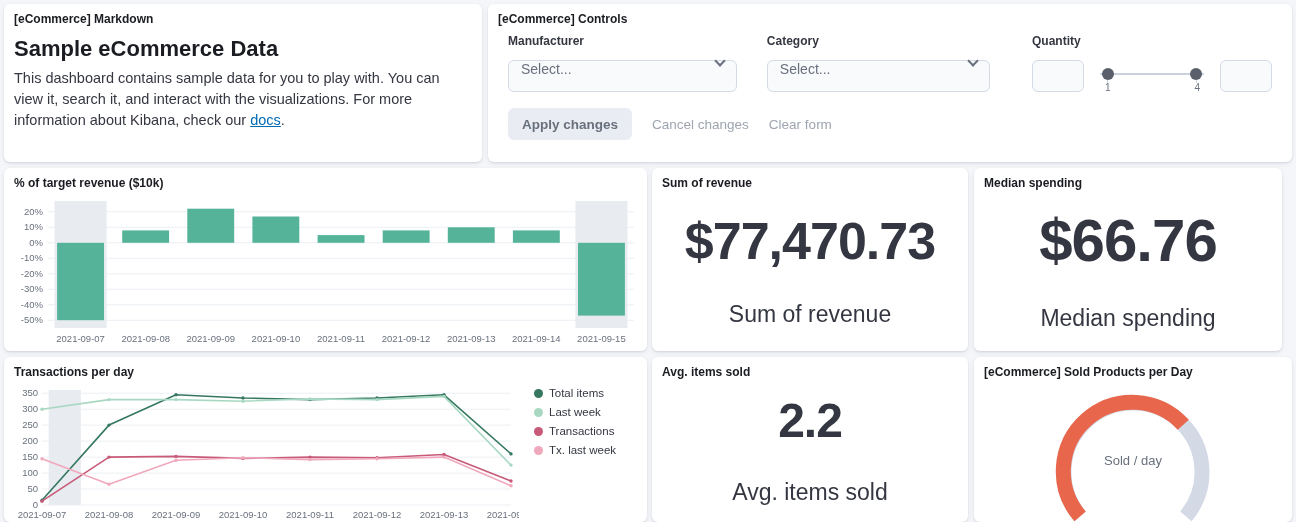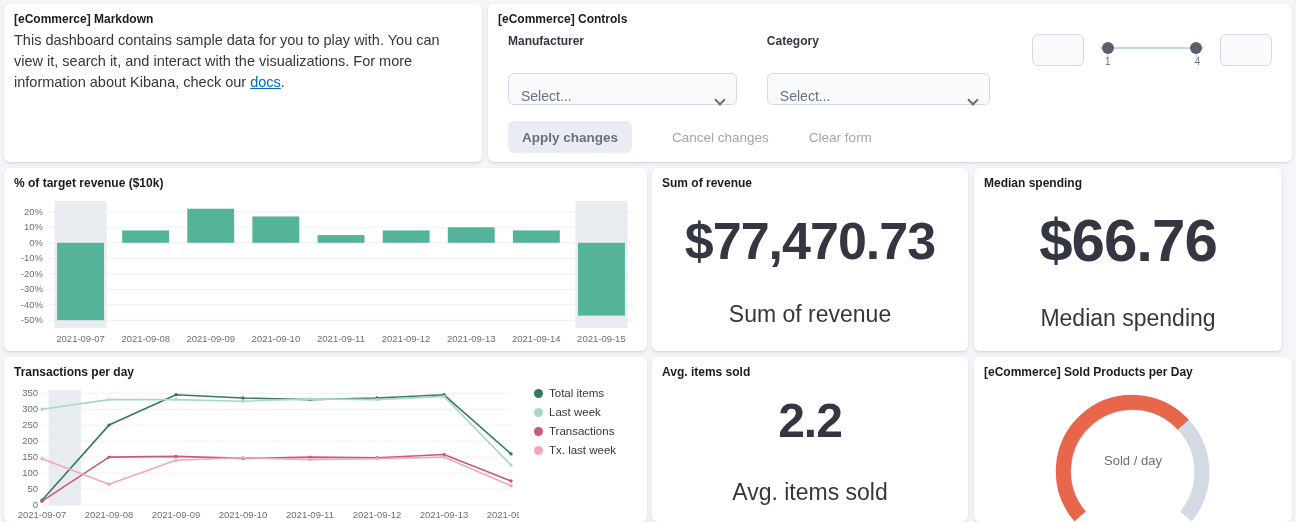--- a/index.html
+++ b/index.html
@@ -19,44 +19,44 @@
   #p-avg{left:652px;top:357px;width:316px;height:165px}
   #p-gauge{left:974px;top:357px;width:318px;height:165px}
 
   
   #p-markdown h1{font-size:22px;font-weight:700;color:#1A1C21;padding:8px 10px 4px 10px}
   #p-markdown p{font-size:14.5px;line-height:1.45;color:#343741;padding:2px 12px 0 10px;max-width:466px}
   #p-markdown a{color:#006BB4;text-decoration:underline;cursor:pointer}
 
   
   .controls-row{display:flex;align-items:flex-start;padding:0 20px;margin-top:6px}
-  .control-group label{display:block;font-size:12px;font-weight:700;color:#343741;margin-bottom:25px}
+  .control-group label{display:block;font-size:12px;font-weight:700;color:#343741;margin-bottom:12px}
   .select{height:32px;background:#F8FAFC;border:1px solid #D3DAE6;border-radius:6px;display:flex;
-          align-items:flex-end;justify-content:space-between;padding:0 12px;cursor:pointer}
+          align-items:flex-start;justify-content:space-between;padding:0 12px;cursor:pointer}
   .select-placeholder{font-size:14px;color:#69707D}
   .chevron{width:8px;height:8px;border-right:2px solid #69707D;border-bottom:2px solid #69707D;
            transform:rotate(45deg);margin-top:-4px}
   .grp-manufacturer{width:240px}
   .grp-category{width:234px;margin-left:30px}
   .grp-quantity{margin-left:42px}
   .quantity-row{display:flex;align-items:center;gap:16px}
   .qty-input{width:52px;height:32px;background:#F8FAFC;border:1px solid #D3DAE6;border-radius:6px;
              font-size:14px;color:#343741;padding:0 8px;outline:none}
   .slider{position:relative;width:104px;height:32px;cursor:pointer}
   .slider-track{position:absolute;left:0;right:0;top:13px;height:2px;background:#C9D1DC;border-radius:1px}
   .slider-handle{position:absolute;top:8px;width:12px;height:12px;border-radius:50%;background:#5A606B}
   .slider-handle.left{left:2px}
   .slider-handle.right{right:2px}
   .slider-tickmark{position:absolute;top:18px;width:1px;height:5px;background:#C9D1DC}
   .slider-tickmark.left{left:7px}
   .slider-tickmark.right{right:7px}
   .slider-tick-label{position:absolute;top:22px;font-size:10px;color:#69707D}
   .slider-tick-label.left{left:5px}
   .slider-tick-label.right{right:4px}
-  .buttons-row{display:flex;align-items:center;padding:0 20px;margin-top:16px;gap:40px}
+  .buttons-row{display:flex;align-items:center;padding:0 20px;margin-top:16px;gap:20px}
   .btn{border:none;cursor:pointer;font-family:"Liberation Sans",sans-serif}
   .btn-apply{height:32px;padding:0 14px;background:#E9EDF3;border-radius:6px;font-size:13.5px;
              font-weight:700;color:#69707D}
   .btn-text{background:transparent;font-size:13.5px;color:#9EA5B0}
 
   
   .chart-box{position:absolute;left:8px;top:28px}
   svg text.tick{font-family:"Liberation Sans",sans-serif;font-size:9.5px;fill:#69707D}
   .legend{position:absolute;left:530px;top:30px;list-style:none;display:flex;flex-direction:column;gap:7px}
   .legend-item{display:flex;align-items:center;gap:6px;cursor:pointer}
@@ -78,20 +78,21 @@
   .gauge-label{font-size:13px;color:#69707D;margin-bottom:3px}
   .gauge-value{font-size:26px;font-weight:700;color:#343741}
 </style>
 </head>
 <body>
 
 <div>
 
   <section class="panel" id="p-markdown">
     <div class="panel-title">[eCommerce] Markdown</div>
+    <h1>Sample eCommerce Data</h1>
     <p><span>This dashboard contains sample data for you to play with. You can view it, search it, and interact with the visualizations. For more information about Kibana, check our </span><a>docs</a><span>.</span></p>
   </section>
 
   <section class="panel" id="p-controls">
     <div class="panel-title">[eCommerce] Controls</div>
     <div class="controls-row">
       <div class="control-group grp-manufacturer">
         <label>Manufacturer</label>
         <div class="select">
           <span class="select-placeholder">Select...</span>
@@ -99,20 +100,21 @@
         </div>
       </div>
       <div class="control-group grp-category">
         <label>Category</label>
         <div class="select">
           <span class="select-placeholder">Select...</span>
           <span class="chevron"></span>
         </div>
       </div>
       <div class="control-group grp-quantity">
+        <label>Quantity</label>
         <div class="quantity-row">
           <input class="qty-input" value="" style="">
           <div class="slider">
             <div class="slider-track"></div>
             <div class="slider-tickmark left"></div>
             <div class="slider-tickmark right"></div>
             <div class="slider-handle left"></div>
             <div class="slider-handle right"></div>
             <span class="slider-tick-label left">1</span>
             <span class="slider-tick-label right">4</span>

